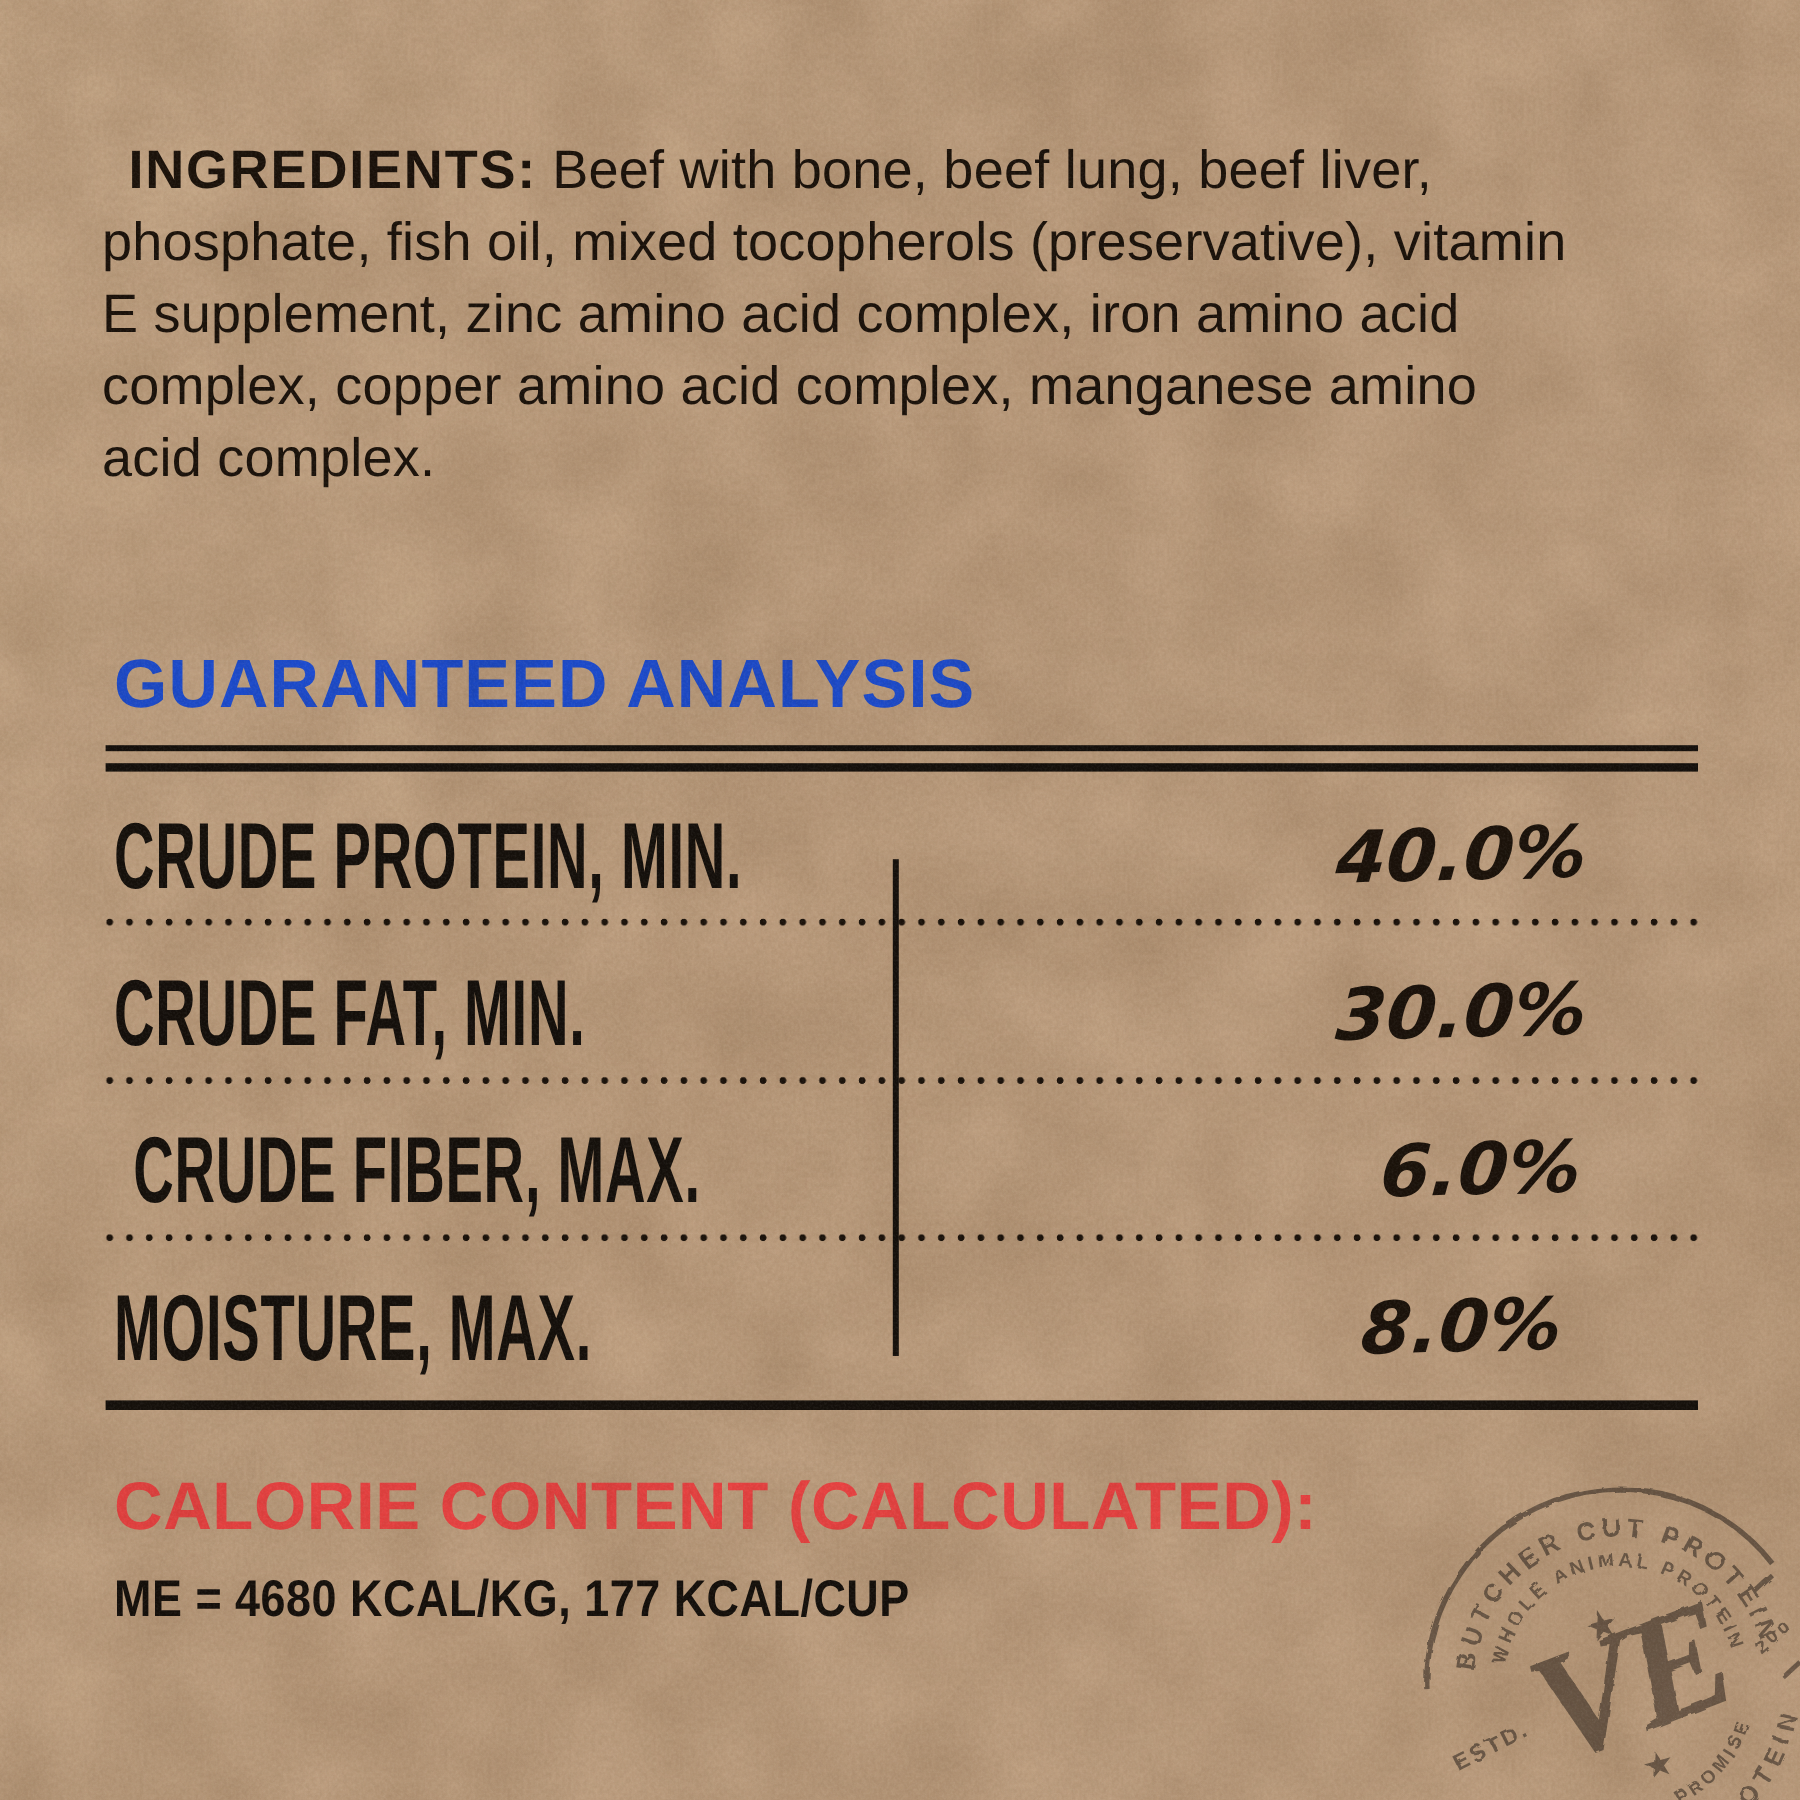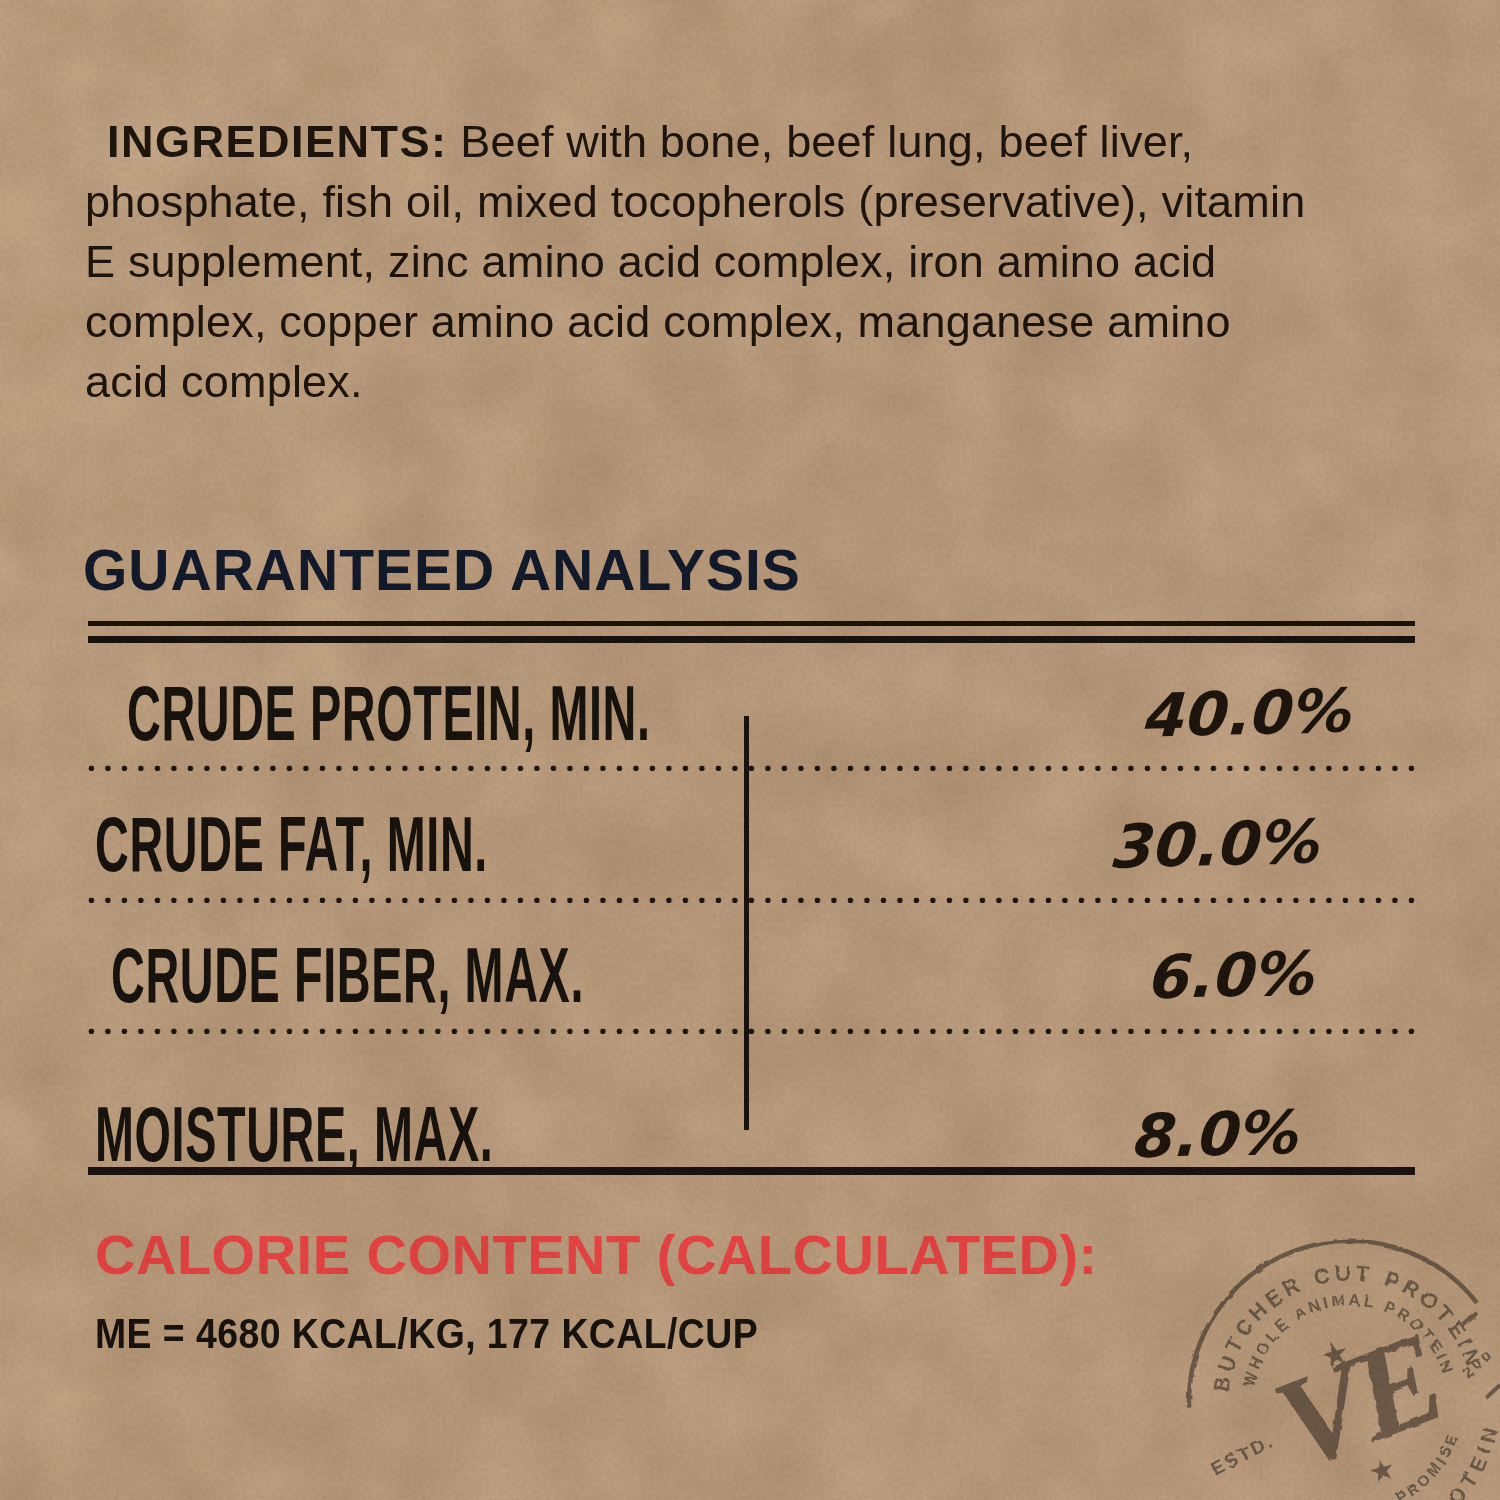--- a/index.html
+++ b/index.html
@@ -9,33 +9,33 @@
     font-family:"Liberation Sans",sans-serif;
     -webkit-font-smoothing:antialiased;
   }
   .abs{position:absolute;}
   
   .ingredients{left:85px;top:112px;width:1340px;color:#1b120a;
     font-size:45px;line-height:60px;letter-spacing:.2px;}
   .ingredients .ln{white-space:nowrap;}
   .ing-label{font-weight:bold;letter-spacing:1.5px;margin-left:22px;}
   
-  .ga-title{left:83px;top:542px;font-size:57px;line-height:57px;font-weight:bold;
-    color:#0f172a;letter-spacing:1px;white-space:nowrap;}
+  .ga-title{left:95px;top:542px;font-size:57px;line-height:57px;font-weight:bold;
+    color:#1d4ed8;letter-spacing:1px;white-space:nowrap;}
   .rule{left:88px;width:1327px;background:#15100b;}
   .rule.thin{top:621px;height:5px;}
   .rule.thick{top:636px;height:7px;}
   .rule.bottom{top:1167px;height:8px;}
   .dotted{left:88px;width:1327px;height:7px;
     background-image:radial-gradient(circle at 3.4px 3.4px,#1b120a 2.6px,rgba(0,0,0,0) 3.1px);
     background-size:16.5px 7px;background-repeat:repeat-x;}
   .dot1{top:765px;} .dot2{top:897px;} .dot3{top:1028px;}
   .vdivider{left:744px;top:716px;width:5px;height:414px;background:#15100b;}
   .ga-row{left:88px;width:1327px;height:80px;}
-  .r1{top:673px;margin-left:32px;} .r2{top:804px;} .r3{top:935px;margin-left:16px;} .r4{top:1066px;margin-top:28px;}
+  .r1{top:673px;} .r2{top:804px;} .r3{top:935px;margin-left:16px;} .r4{top:1066px;}
   .row-label{position:absolute;left:7px;top:0;line-height:80px;font-size:78px;font-weight:bold;
     color:#15100b;white-space:nowrap;transform:scaleX(.6);transform-origin:left center;
     letter-spacing:1px;}
   .row-value{position:absolute;left:800px;width:660px;top:0;line-height:80px;text-align:center;
     font-family:"DejaVu Sans",sans-serif;font-style:italic;font-weight:bold;font-size:60px;
     color:#1b120a;transform:skewX(-6deg) rotate(-1.5deg);}
   
   .cal-title{left:95px;top:1227px;font-size:56px;line-height:56px;font-weight:bold;
     color:#ef4444;letter-spacing:.5px;white-space:nowrap;}
   .cal-detail{left:95px;top:1312px;font-size:43px;line-height:43px;font-weight:bold;

